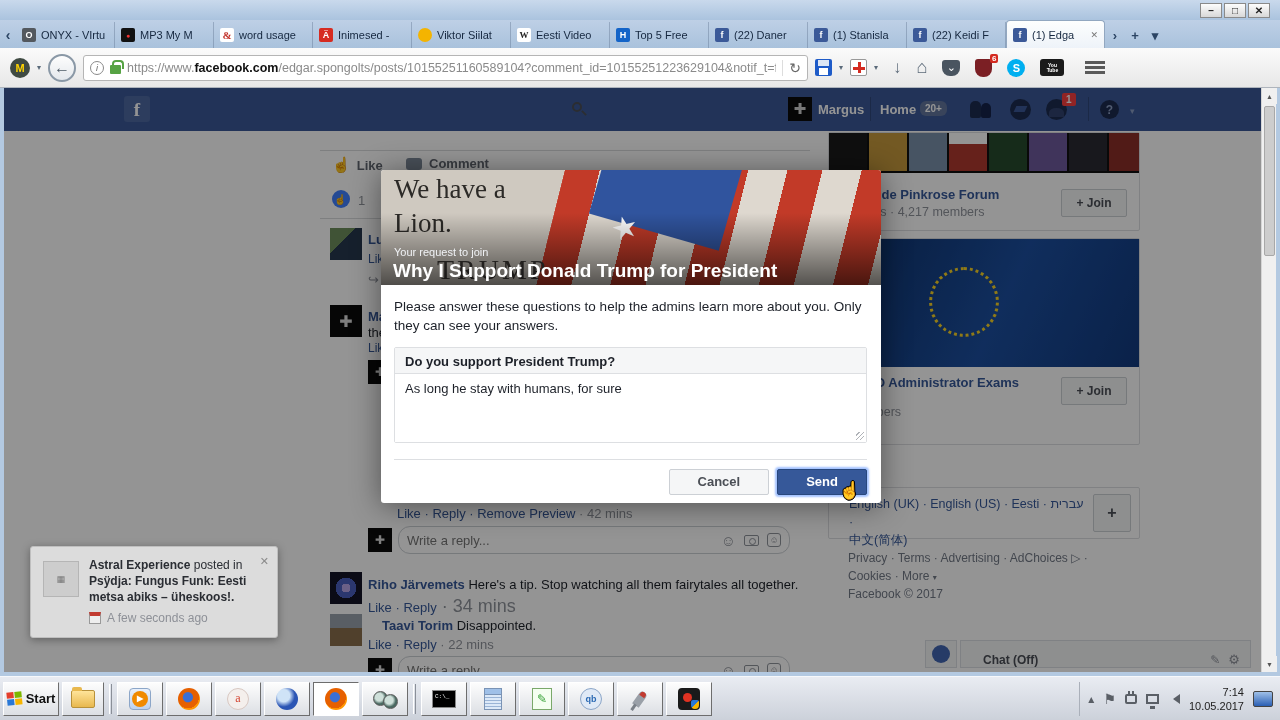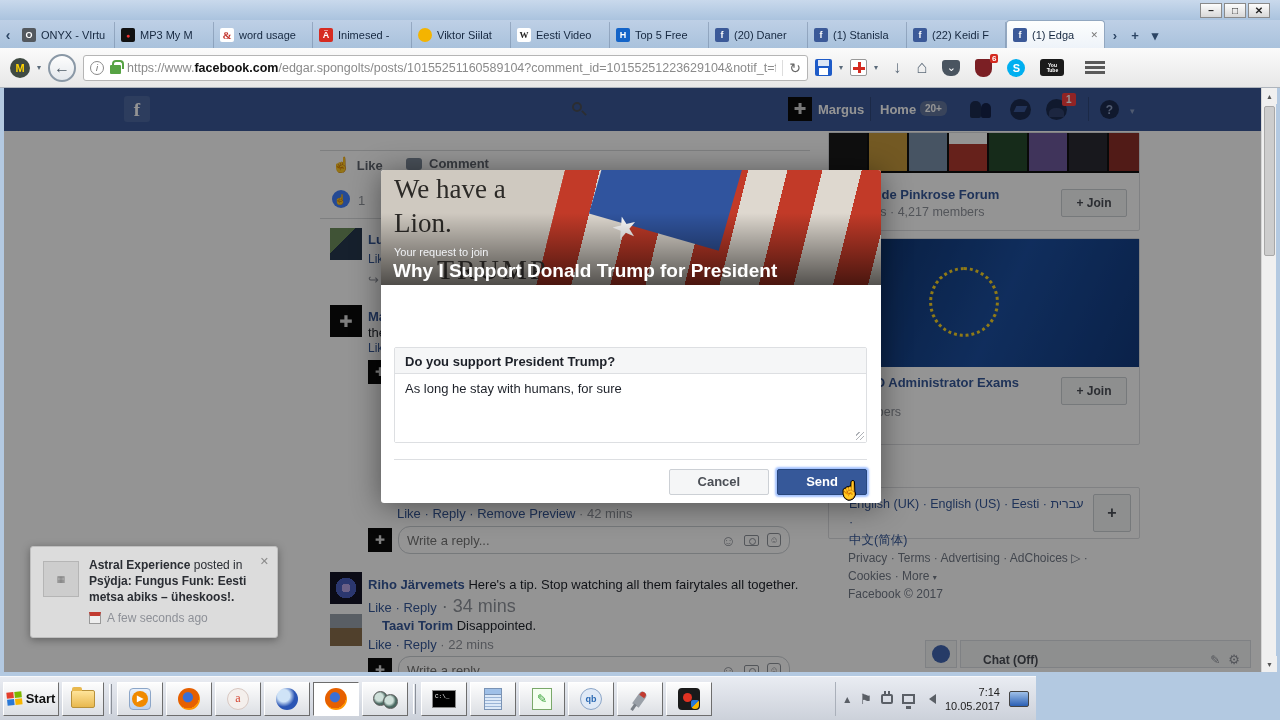--- a/index.html
+++ b/index.html
@@ -205,21 +205,21 @@
 
   
   .scrollbar { position:absolute; left:1261px; top:88px; width:15px; height:584px; background:#f0f0f0;
     border-left:1px solid #d5d5d5; }
   .sb-btn { position:absolute; left:0; width:15px; height:16px; background:#f0f0f0; color:#555; font-size:7px;
     display:flex; align-items:center; justify-content:center; }
   .sb-thumb { position:absolute; left:2px; top:18px; width:11px; height:150px; background:#cdcdcd;
     border:1px solid #a8a8a8; border-radius:2px; }
 
   
-  .taskbar { position:absolute; left:0; top:676px; width:1036px; height:44px;
+  .taskbar { position:absolute; left:0; top:676px; width:1280px; height:44px;
     background:linear-gradient(#e9ecf2,#ccd1da); border-top:1px solid #f6f8fb; display:flex; align-items:center;
     padding:0 3px; gap:3px; }
   .tbtn { height:34px; background:linear-gradient(#fdfdfd,#dcdfe4); border:1px solid;
     border-color:#fff #6d6d6d #6d6d6d #fff; display:flex; align-items:center; justify-content:center; gap:4px; }
   .tbtn.pressed { border-color:#6d6d6d #fff #fff #6d6d6d; background:#fff; }
   .startflag { width:15px; height:14px; display:grid; grid-template-columns:7px 7px; grid-template-rows:6px 6px;
     gap:1px; transform:rotate(-6deg); }
   .startflag span:nth-child(1){background:#e43e2b}.startflag span:nth-child(2){background:#7db700}
   .startflag span:nth-child(3){background:#2a78d6}.startflag span:nth-child(4){background:#f7b500}
   .start-label { font-size:13px; font-weight:bold; color:#111; }
@@ -314,21 +314,21 @@
     <div class="tab">
         <span class="fav f-wiki">W</span>
         <span class="t">Eesti Video</span>
       </div>
     <div class="tab">
         <span class="fav f-h">H</span>
         <span class="t">Top 5 Free</span>
       </div>
     <div class="tab">
         <span class="fav f-fb">f</span>
-        <span class="t">(20) Daner</span>
+        <span class="t">(22) Daner</span>
       </div>
     <div class="tab">
         <span class="fav f-fb">f</span>
         <span class="t">(1) Stanisla</span>
       </div>
     <div class="tab">
         <span class="fav f-fb">f</span>
         <span class="t">(22) Keidi F</span>
       </div>
     <div class="tab active">
@@ -518,20 +518,21 @@
         <div class="stripes"></div>
         <div class="bluefield"></div>
         <div class="bluestar">★</div>
         <div class="serif" style="left:13px; top:4px; font-size:27px;">We have a</div>
         <div class="serif" style="left:13px; top:38px; font-size:27px;">Lion.</div>
         <div class="serif" style="left:56px; top:84px; font-size:28px; letter-spacing:3px; color:#3c3835;">TRUMP</div>
         <div class="covergrad"></div>
         <div class="kicker">Your request to join</div>
         <div class="mtitle">Why I Support Donald Trump for President</div>
       </div>
+      <div class="instructions">Please answer these questions to help the admins learn more about you. Only they can see your answers.</div>
       <div class="qbox">
         <div class="qhead">Do you support President Trump?</div>
         <textarea style="">As long he stay with humans, for sure</textarea>
         <div class="grip"></div>
       </div>
       <div class="mfooter">
         <div class="btn btn-cancel">Cancel</div>
         <div class="btn btn-send">Send</div>
       </div>
       <div class="cursor">☝</div>

